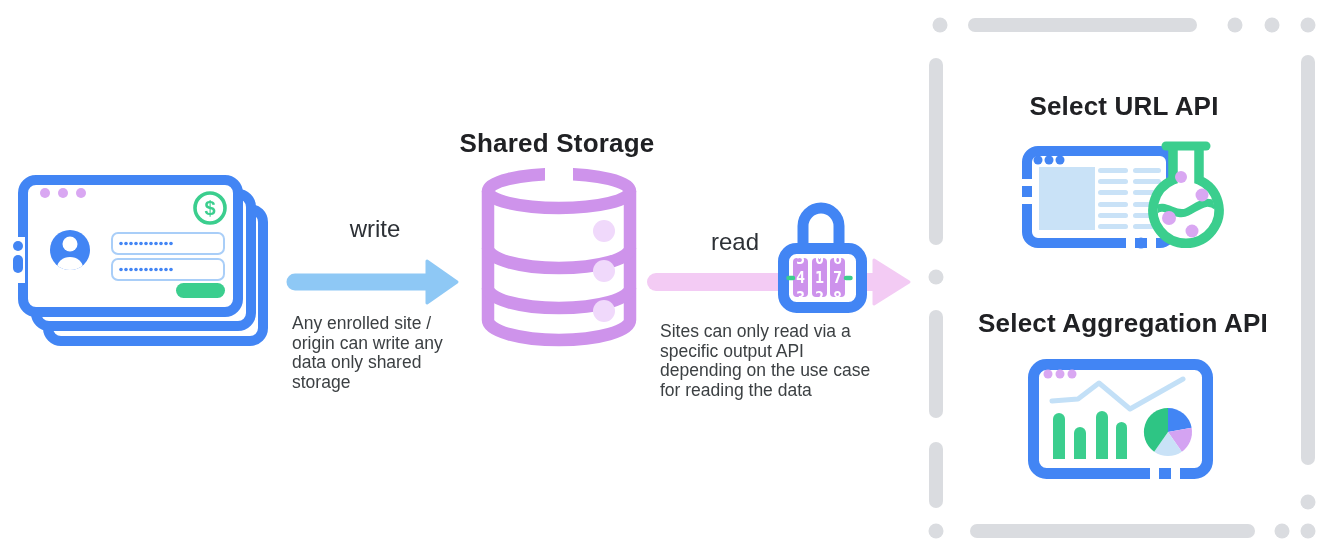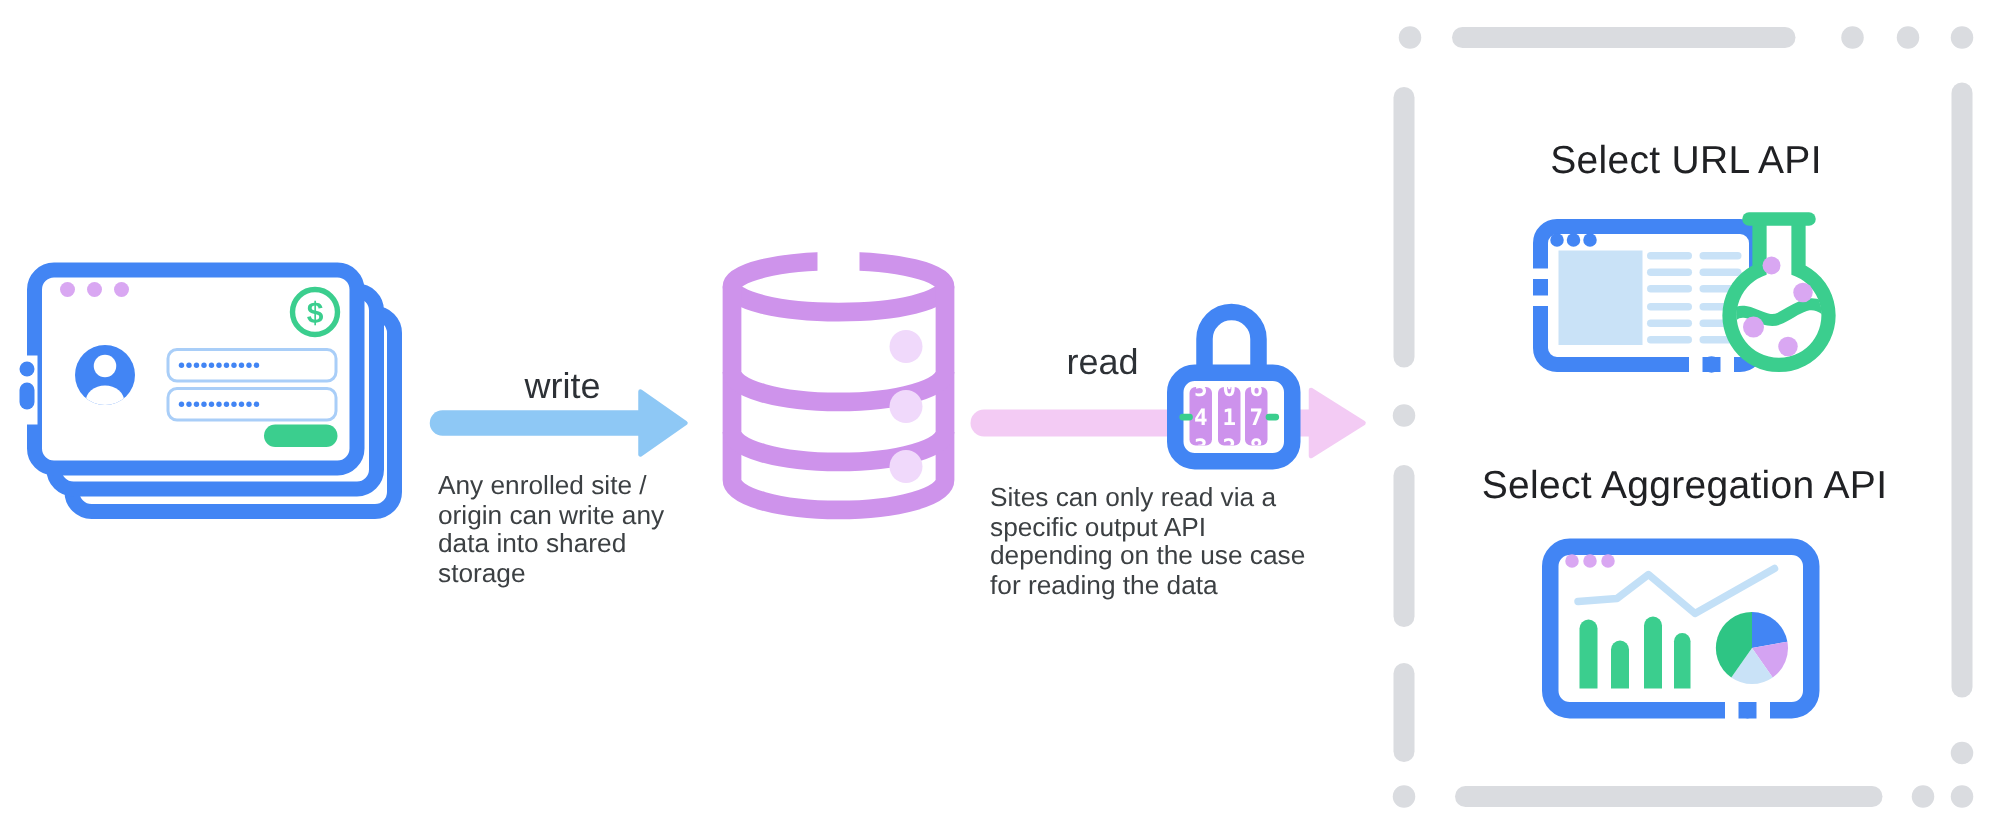--- a/index.html
+++ b/index.html
@@ -1,19 +1,19 @@
 <!DOCTYPE html>
 <html><head>
 <meta charset="utf-8">
 <style>
   html,body{margin:0;padding:0;background:#ffffff;}
   #canvas{position:relative;width:1333px;height:555px;background:#fff;overflow:hidden;
           font-family:"Liberation Sans",sans-serif;}
   .abs{position:absolute;}
-  .heading{font-weight:normal;color:#202124;font-size:26px;text-align:center;letter-spacing:0.2px;}
+  .heading{font-weight:bold;color:#202124;font-size:26px;text-align:center;letter-spacing:0.2px;}
   .flowlabel{color:#2d3136;font-size:24px;text-align:center;}
   .caption{color:#3c4043;font-size:17.5px;line-height:19.5px;white-space:pre-line;}
   svg{display:block;overflow:visible;}
 </style>
 </head>
 <body>
 
 <div id="canvas">
 
   <svg class="abs" style="left:14px;top:171px" width="262" height="190" viewBox="0 0 262 190">
@@ -77,30 +77,31 @@
         <circle cx="137" cy="98.5" r="1.8"></circle>
           <circle cx="142" cy="98.5" r="1.8"></circle>
           <circle cx="147" cy="98.5" r="1.8"></circle>
         <circle cx="152" cy="98.5" r="1.8"></circle>
           <circle cx="157" cy="98.5" r="1.8"></circle>
       </g>
     </g>
     <rect x="162" y="112" width="49" height="15" rx="7.5" fill="#3BCE8E"></rect>
   </svg>
 
-  <div class="abs flowlabel" style="left:290px;top:244px;width:170px">write</div>
+  <div class="abs flowlabel" style="left:290px;top:215px;width:170px">write</div>
   <svg class="abs" style="left:290px;top:258px" width="170" height="50" viewBox="0 0 170 50">
     <line x1="5" y1="24" x2="139" y2="24" stroke="#8EC8F5" stroke-width="17" stroke-linecap="round"></line>
     <polygon points="137,3 167,24 137,45" fill="#8EC8F5" stroke="#8EC8F5" stroke-width="3" stroke-linejoin="round"></polygon>
   </svg>
   <div class="abs caption" style="left:292px;top:314px;width:185px">Any enrolled site /
 origin can write any
-data into shared
+data only shared
 storage</div>
 
+  <div class="abs heading" style="left:417px;top:128px;width:280px">Shared Storage</div>
   <svg class="abs" style="left:470px;top:160px" width="180" height="200" viewBox="0 0 180 200">
     <path d="M18,31 A71,17 0 0 1 160,31 L160,160 A71,20 0 0 1 18,160 Z" fill="#fff"></path>
     <g fill="none" stroke="#CE93EB" stroke-width="12.5">
       <ellipse cx="89" cy="31" rx="71" ry="17"></ellipse>
       <line x1="18" y1="31" x2="18" y2="160"></line>
       <line x1="160" y1="31" x2="160" y2="160"></line>
       <path d="M18,160 A71,20 0 0 0 160,160"></path>
       <path d="M18,88 A71,20 0 0 0 160,88"></path>
       <path d="M18,128 A71,20 0 0 0 160,128"></path>
     </g>

